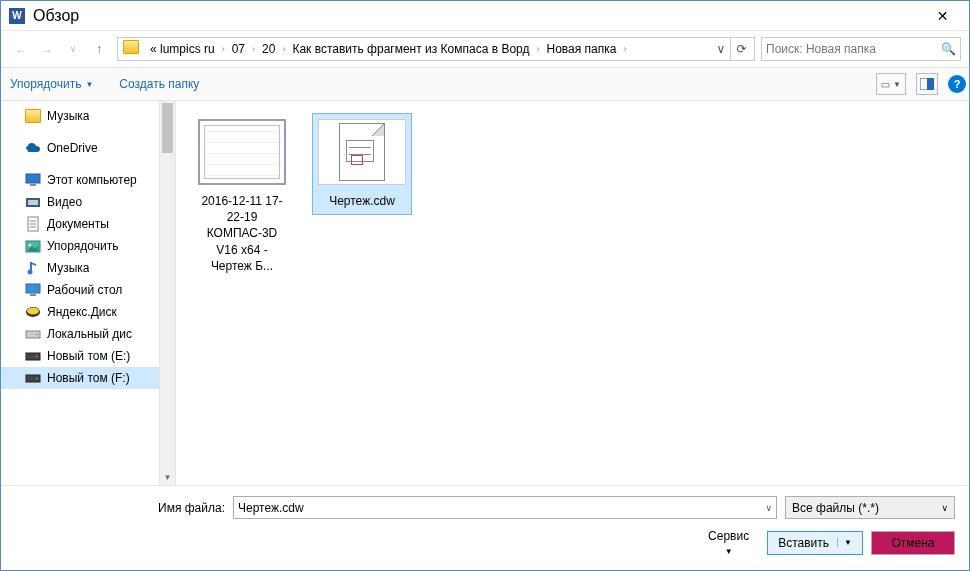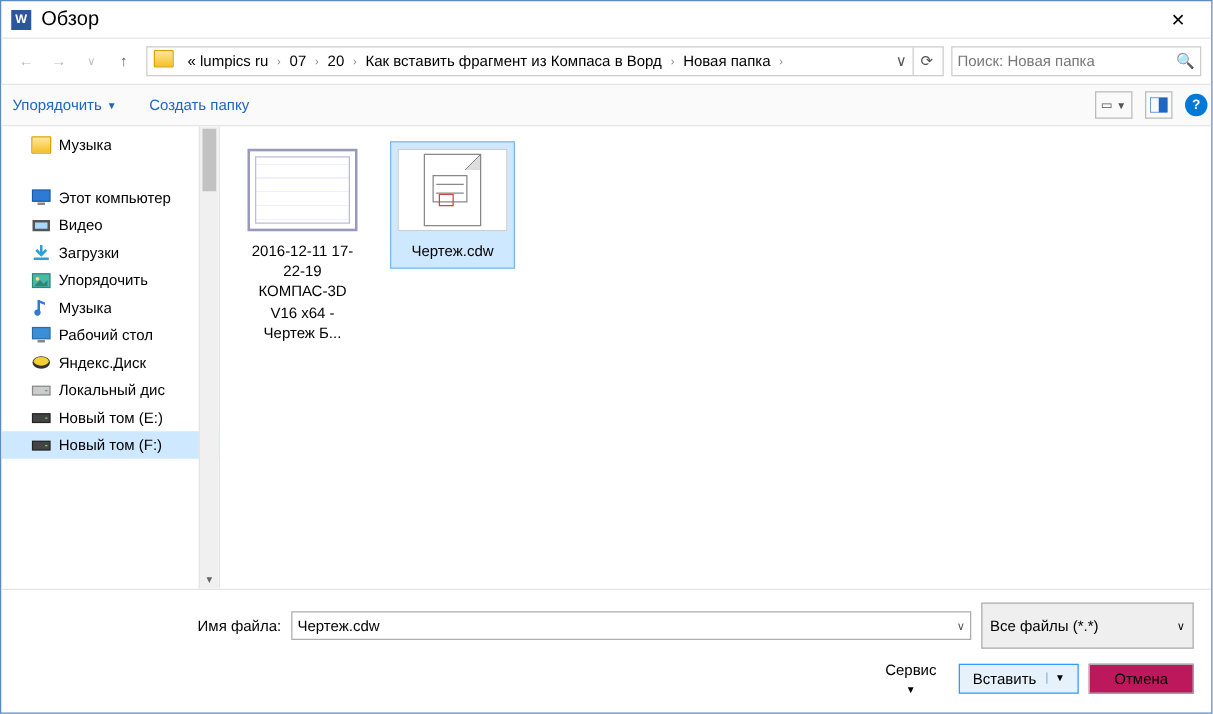--- a/index.html
+++ b/index.html
@@ -57,21 +57,21 @@
 .page-icon .mini:before,.page-icon .mini:after{content:"";position:absolute;left:2px;right:2px;height:1px;background:#888;}
 .page-icon .mini:before{top:6px;} .page-icon .mini:after{top:13px;}
 .page-icon .redbox{position:absolute;left:4px;top:14px;width:12px;height:10px;border:1.5px solid #c44;}
 .fname { font-size:12px; line-height:1.35; word-break:break-word; }
 
 
 .footer { border-top:1px solid #e5e5e5; padding:10px 14px 14px; }
 .row { display:flex; align-items:center; gap:8px; margin-bottom:10px; }
 .row label { width:210px; text-align:right; }
 .fname-input { flex:1; height:23px; border:1px solid #adadad; padding:0 4px; background:#fff; display:flex; align-items:center; justify-content:space-between; }
-.ftype { width:170px; height:37px; border:1px solid #adadad; padding:0 6px; display:flex; align-items:center; justify-content:space-between; background:#efefef; }
+.ftype { width:170px; height:23px; border:1px solid #adadad; padding:0 6px; display:flex; align-items:center; justify-content:space-between; background:#efefef; }
 .btn { height:24px; min-width:84px; border:1px solid #adadad; background:#be185d; display:flex; align-items:center; justify-content:center; padding:0 10px; }
 .btn.primary { border:1px solid #3399ff; background:#e5f1fb; color:#000; }
 .row2 { display:flex; justify-content:flex-end; gap:8px; align-items:center; }
 .svc { display:flex; align-items:center; gap:4px; margin-right:10px;flex-direction:column; }
 </style>
 </head>
 <body>
 
 <div class="titlebar">
   <div class="app-icon">W</div>
@@ -133,20 +133,28 @@
 <div class="body">
   <div class="sidebar">
     <div class="tree" id="tree">
         <div class="tree-item lvl1">
           <span class="ico">
             <span class="folder-ico"></span>
           </span>
           <span class="lbl">Музыка</span>
         </div>
         <div style="height: 10px;"></div>
+        <div class="tree-item">
+          <span class="ico">
+            <svg width="16" height="12">
+              <path d="M3 8 Q1 8 1 6 Q1 4 3 4 Q3 1 7 1 Q10 1 11 4 Q15 4 15 7 Q15 10 12 10 L4 10 Q2 10 3 8" fill="#0a64a6"></path>
+            </svg>
+          </span>
+          <span class="lbl">OneDrive</span>
+        </div>
         <div style="height: 10px;"></div>
         <div class="tree-item">
           <span class="ico">
             <svg width="16" height="14">
               <rect x="1" y="1" width="14" height="9" fill="#2e7bd6" stroke="#1a5aa8"></rect>
               <rect x="5" y="11" width="6" height="2" fill="#888"></rect>
             </svg>
           </span>
           <span class="lbl">Этот компьютер</span>
         </div>
@@ -154,26 +162,28 @@
           <span class="ico">
             <svg width="16" height="14">
               <rect x="1" y="3" width="14" height="9" fill="#555"></rect>
               <rect x="3" y="5" width="10" height="5" fill="#a8d8ff"></rect>
             </svg>
           </span>
           <span class="lbl">Видео</span>
         </div>
         <div class="tree-item lvl1">
           <span class="ico">
-            <svg width="16" height="16">
-              <path d="M8 2 L8 9 M4 6 L8 10 L12 6" stroke="#2e9fd6" stroke-width="2" fill="none"></path>
-              <rect x="2" y="12" width="12" height="2" fill="#2e9fd6"></rect>
-            </svg>
-          </span>
-          <span class="lbl">Загрузки</span>
+            <svg width="14" height="16">
+              <rect x="2" y="1" width="10" height="14" fill="#fff" stroke="#888"></rect>
+              <line x1="4" y1="5" x2="10" y2="5" stroke="#888"></line>
+              <line x1="4" y1="8" x2="10" y2="8" stroke="#888"></line>
+              <line x1="4" y1="11" x2="10" y2="11" stroke="#888"></line>
+            </svg>
+          </span>
+          <span class="lbl">Документы</span>
         </div>
         <div class="tree-item lvl1">
           <span class="ico">
             <svg width="16" height="14">
               <rect x="1" y="2" width="14" height="11" fill="#4ab8a8" stroke="#2a8878"></rect>
               <circle cx="5" cy="6" r="1.5" fill="#ffe070"></circle>
               <path d="M3 11 L7 7 L10 10 L13 7 L13 12 L3 12" fill="#2a8878"></path>
             </svg>
           </span>
           <span class="lbl">Упорядочить</span>

